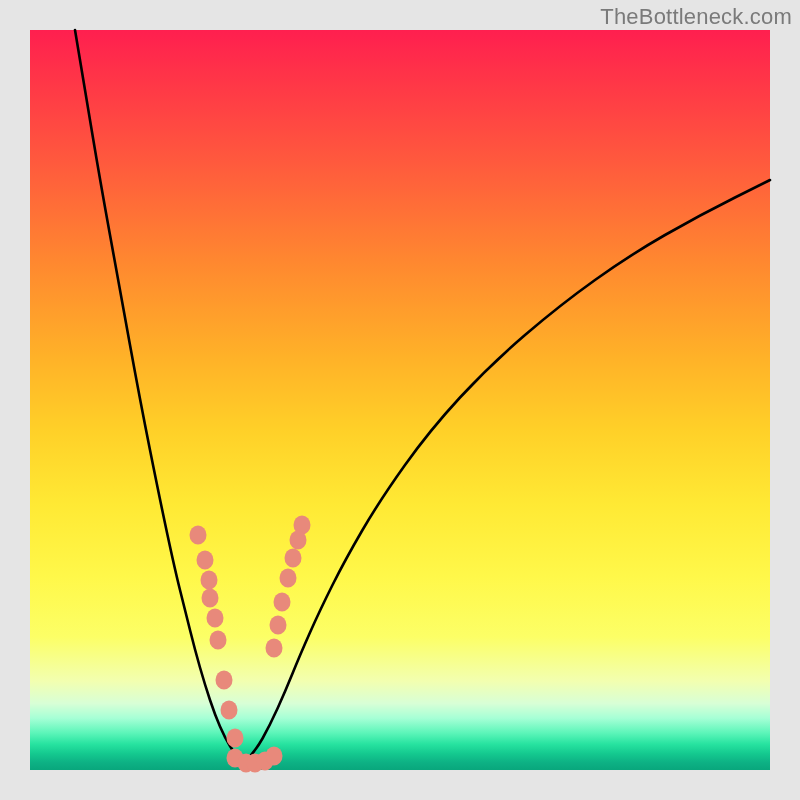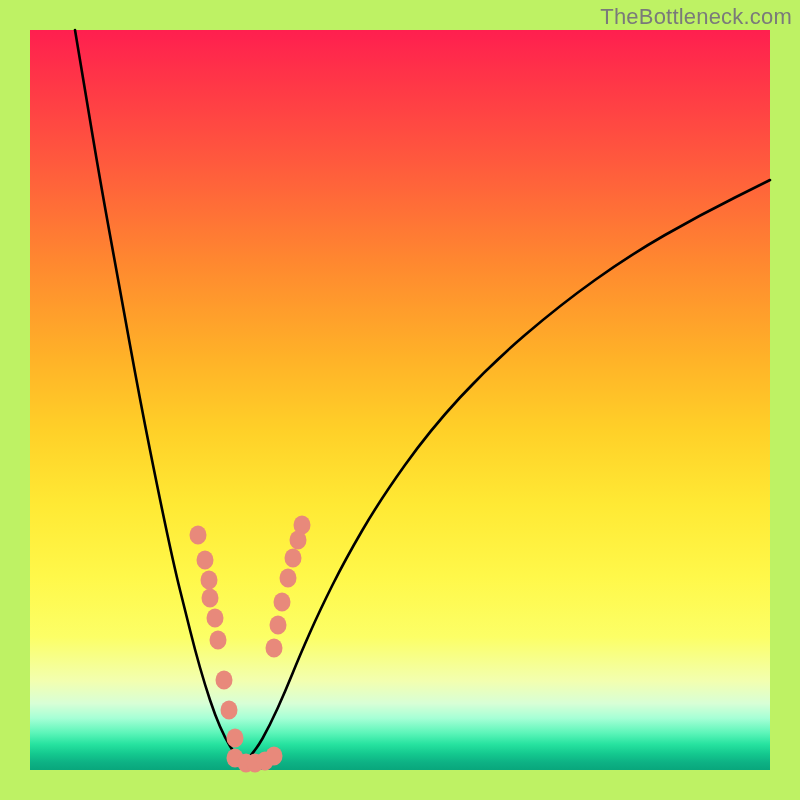--- a/index.html
+++ b/index.html
@@ -10,21 +10,21 @@
     overflow: hidden;
     background: #000;
     font-family: Arial, Helvetica, sans-serif;
   }
   .frame {
     position: absolute;
     left: 0;
     top: 0;
     width: 800px;
     height: 800px;
-    background: #bef264;
+    background: #e5e5e5;
   }
   .plot {
     position: absolute;
     left: 30px;
     top: 30px;
     width: 740px;
     height: 740px;
     
     background: linear-gradient(
       to bottom,

